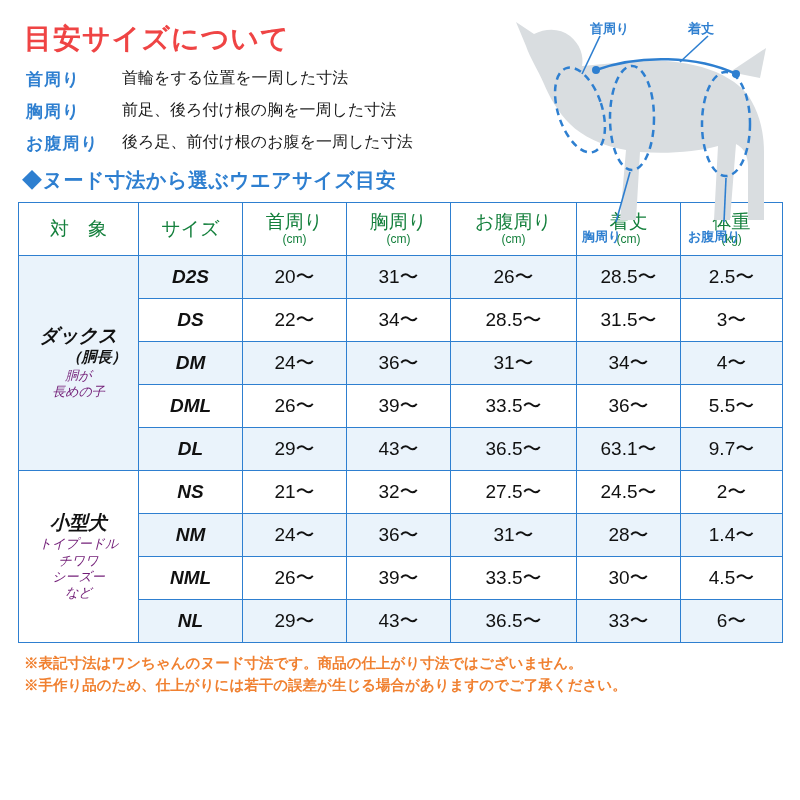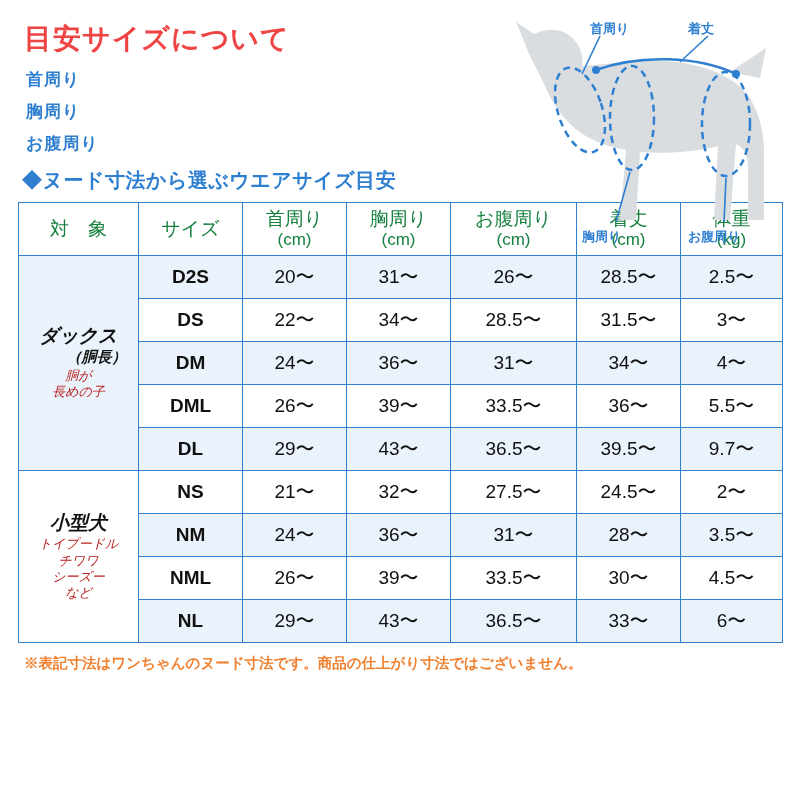--- a/index.html
+++ b/index.html
@@ -103,46 +103,47 @@
   }
   table.size-table thead th {
     color: #15803d;
     font-size: 19px;
     font-weight: normal;
     height: 52px;
     line-height: 1.15;
   }
   thead .unit {
     display: block;
-    font-size: 17px;
+    font-size: 12px;
   }
   td.group {
     color: #2e7fd0;
     font-weight: bold;
     font-size: 20px;
     line-height: 1.2;
     font-style: italic;
   }
   td.group .sub1 {
     display: block;
     font-size: 15px;
     font-weight: bold;
     padding-left: 36px;
   }
   td.group .sub2 {
     display: block;
     font-size: 13px;
     font-weight: normal;
-    color: #b91c1c;
+    color: #701a75;
     line-height: 1.25;
     margin-top: 2px;
   }
   td.sizecode {
     font-weight: bold;
     font-size: 22px;
+    font-style: italic;
   }
   tr.shaded td {
     background: #eaf3fb;
   }
   .col-target { width: 120px; }
   .col-size   { width: 104px; }
   .col-neck   { width: 104px; }
   .col-chest  { width: 104px; }
   .col-belly  { width: 126px; }
   .col-len    { width: 104px; }
@@ -203,26 +204,29 @@
     <div class="dog-label lbl-len">着丈</div>
     <div class="dog-label lbl-chest">胸周り</div>
     <div class="dog-label lbl-belly">お腹周り</div>
   </div>
 
   <div class="head-title">目安サイズについて</div>
 
   <div class="defs">
     <div class="def-row">
       <div class="def-term">首周り</div>
+      <div class="def-desc">首輪をする位置を一周した寸法</div>
     </div>
     <div class="def-row">
       <div class="def-term">胸周り</div>
+      <div class="def-desc">前足、後ろ付け根の胸を一周した寸法</div>
     </div>
     <div class="def-row">
       <div class="def-term">お腹周り</div>
+      <div class="def-desc">後ろ足、前付け根のお腹を一周した寸法</div>
     </div>
   </div>
 
   <div class="sec-title">◆ヌード寸法から選ぶウエアサイズ目安</div>
 
   <table class="size-table">
     <colgroup>
       <col class="col-target">
         <col class="col-size">
         <col class="col-neck">
@@ -299,21 +303,21 @@
         <td>39〜</td>
         <td>33.5〜</td>
         <td>36〜</td>
         <td>5.5〜</td>
       </tr>
       <tr class="shaded">
         <td class="sizecode">DL</td>
         <td>29〜</td>
         <td>43〜</td>
         <td>36.5〜</td>
-        <td>39.5〜</td>
+        <td>63.1〜</td>
         <td>9.7〜</td>
       </tr>
 
       <tr>
         <td class="group" rowspan="4">
           <span>小型犬</span>
           <span class="sub2" style="white-space:pre-line">トイプードル
 チワワ
 シーズー
 など</span>
@@ -324,21 +328,21 @@
         <td>27.5〜</td>
         <td>24.5〜</td>
         <td>2〜</td>
       </tr>
       <tr class="shaded">
         <td class="sizecode">NM</td>
         <td>24〜</td>
         <td>36〜</td>
         <td>31〜</td>
         <td>28〜</td>
-        <td>3.5〜</td>
+        <td>1.4〜</td>
       </tr>
       <tr>
         <td class="sizecode">NML</td>
         <td>26〜</td>
         <td>39〜</td>
         <td>33.5〜</td>
         <td>30〜</td>
         <td>4.5〜</td>
       </tr>
       <tr class="shaded">
@@ -347,15 +351,16 @@
         <td>43〜</td>
         <td>36.5〜</td>
         <td>33〜</td>
         <td>6〜</td>
       </tr>
     </tbody>
   </table>
 
   <div class="notes">
     <div class="note">※表記寸法はワンちゃんのヌード寸法です。商品の仕上がり寸法ではございません。</div>
+    <div class="note">※手作り品のため、仕上がりには若干の誤差が生じる場合がありますのでご了承ください。</div>
   </div>
 
 </div>
 
 </body></html>

